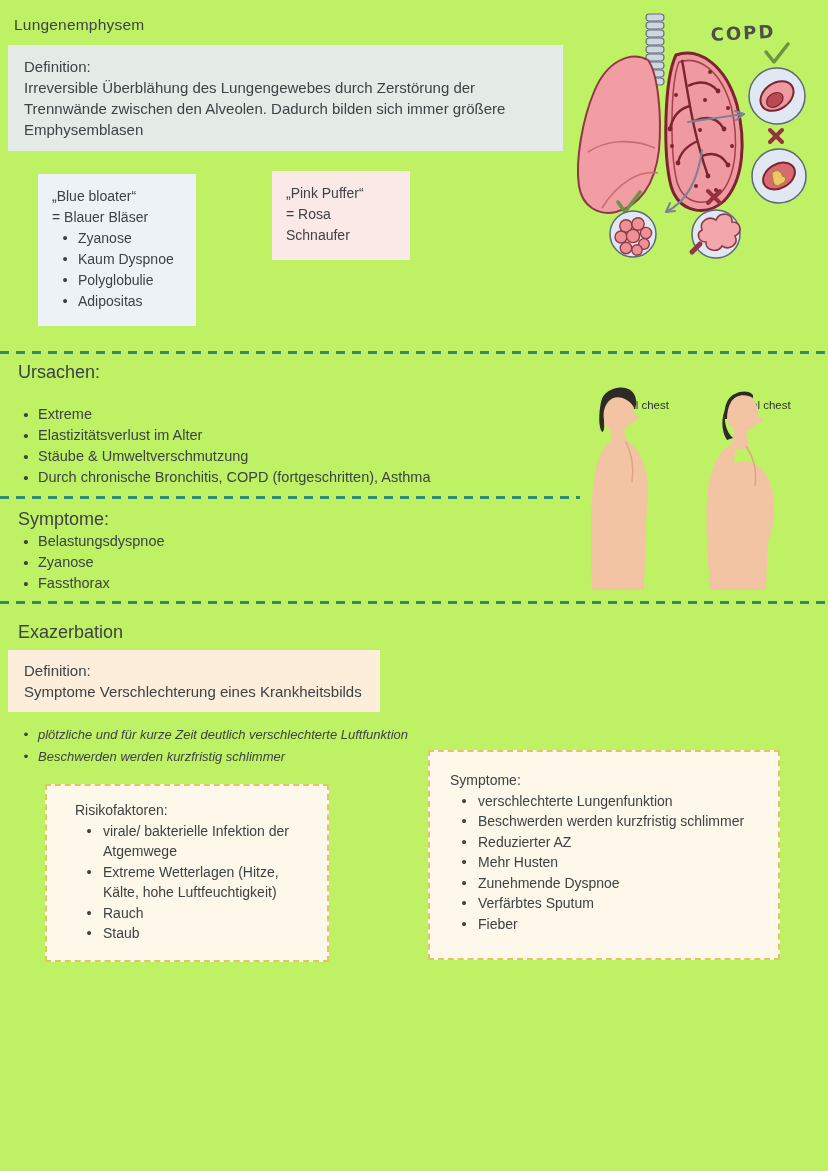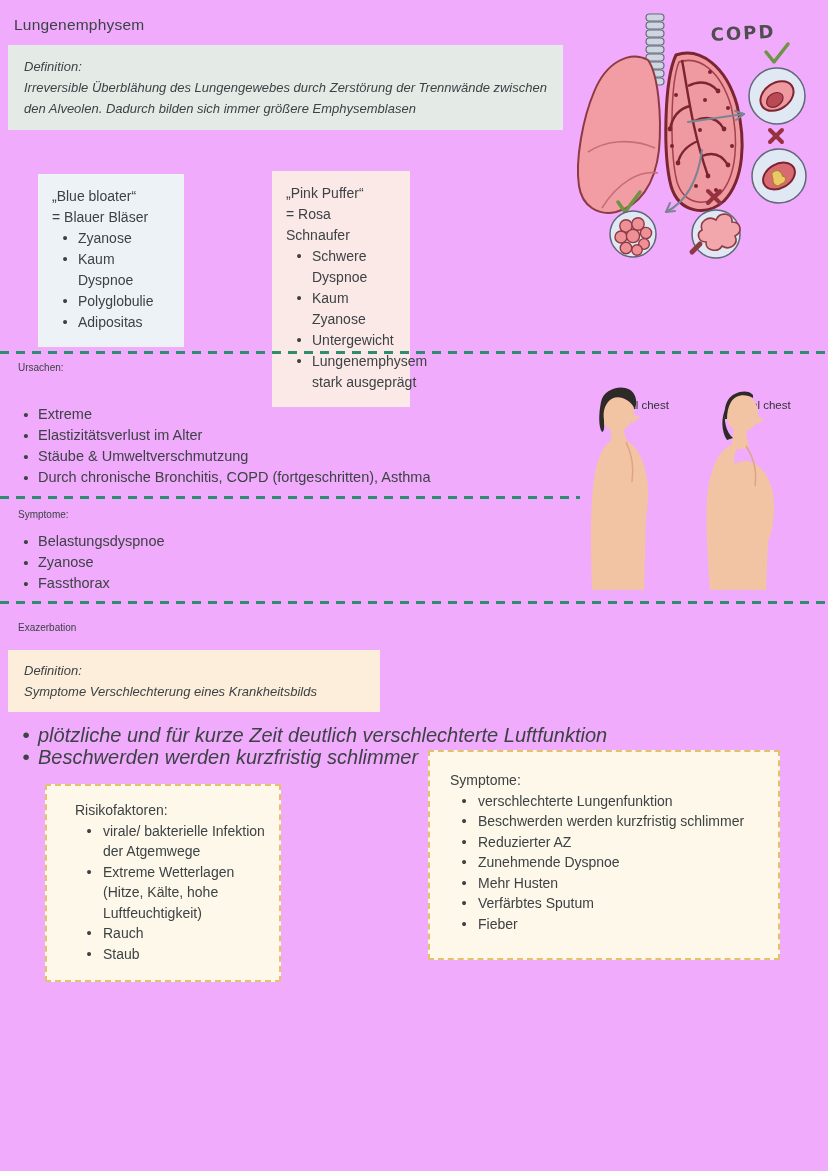--- a/index.html
+++ b/index.html
@@ -1,41 +1,41 @@
 <!DOCTYPE html>
 <html><head>
 <meta charset="utf-8">
 <style>
   * { margin:0; padding:0; box-sizing:border-box; }
   html,body { background:#ffffff; }
   .page {
-    position:relative; width:828px; height:1171px; background:#f0abfc;
+    position:relative; width:828px; height:1171px; background:#bef264;
     font-family:"Liberation Sans", sans-serif; color:#3d4245; overflow:hidden;
   }
   .abs { position:absolute; }
 
   .page-title { font-size:15.5px; letter-spacing:.2px; }
 
-  .tint-box { font-style:italic; font-size:13px; line-height:21px; }
+  .tint-box { font-size:15px; line-height:21px; }
   .def-green { background:#e4ebe7; padding:11px 16px; }
   .def-orange { background:#fceedb; padding:10px 16px; }
 
   .mini-box { font-size:14px; line-height:21px; padding:12px 12px 14px 14px; }
   .box-blue { background:#edf2f6; }
   .box-pink { background:#fbe9e8; }
 
   .divider { height:3px; background:repeating-linear-gradient(90deg,#2e8d6e 0 9px, transparent 9px 16px); }
 
-  .section-heading { font-size:10px; }
+  .section-heading { font-size:18px; }
 
   .li { display:flex; align-items:flex-start; }
   .li::before { content:"\2022"; flex:0 0 24px; text-align:center; font-size:1.05em; }
   .mini-box .li::before { flex-basis:26px; }
   .main-list { font-size:14.5px; line-height:21px; }
-  .italic-list { font-style:italic; font-size:20px; line-height:22px; }
+  .italic-list { font-style:italic; font-size:13px; line-height:22px; }
 
   .dashed-box {
     background:#fdf8e9; border:2px dashed #e5c267; border-radius:2px;
     font-size:14px; line-height:20.5px;
   }
   .dashed-box .inner { padding:14px 12px 16px 28px; }
   .dashed-box .li::before { flex-basis:28px; }
 
   .chest-label { font-size:11.5px; color:#2f3336; text-align:center; width:110px;margin-top:36px; }
 
@@ -46,21 +46,21 @@
 
 <div class="page">
 
   <div class="abs page-title" style="left:14px; top:16px;">Lungenemphysem</div>
 
   <div class="abs tint-box def-green" style="left:8px; top:45px; width:555px;">
     <div>Definition:</div>
     <div>Irreversible Überblähung des Lungengewebes durch Zerstörung der Trennwände zwischen den Alveolen. Dadurch bilden sich immer größere Emphysemblasen</div>
   </div>
 
-  <div class="abs mini-box box-blue" style="left:38px; top:174px; width:146px;">
+  <div class="abs mini-box box-blue" style="left:38px; top:174px; width:158px;">
     <div>„Blue bloater“</div>
     <div>= Blauer Bläser</div>
     <div>
 
     <div class="li">
           <span>Zyanose</span>
         </div>
         <div class="li">
           <span>Kaum Dyspnoe</span>
         </div>
@@ -69,35 +69,20 @@
         </div>
         <div class="li">
           <span>Adipositas</span>
         </div>
       </div>
   </div>
 
   <div class="abs mini-box box-pink" style="left:272px; top:171px; width:138px;">
     <div>„Pink Puffer“</div>
     <div>= Rosa Schnaufer</div>
-    <div>
-
-    <div class="li">
-          <span>Schwere Dyspnoe</span>
-        </div>
-        <div class="li">
-          <span>Kaum Zyanose</span>
-        </div>
-        <div class="li">
-          <span>Untergewicht</span>
-        </div>
-        <div class="li">
-          <span>Lungenemphysem stark ausgeprägt</span>
-        </div>
-      </div>
   </div>
 
   <div class="abs" style="left:560px; top:0;">
     <svg width="268" height="300" viewBox="0 0 268 300">
 
       <g fill="#cfd6e0" stroke="#646c7c" stroke-width="1.2">
         <rect x="86" y="14" width="18" height="7" rx="3.5"></rect>
           <rect x="86" y="22" width="18" height="7" rx="3.5"></rect>
         <rect x="86" y="30" width="18" height="7" rx="3.5"></rect>
           <rect x="86" y="38" width="18" height="7" rx="3.5"></rect>
@@ -282,21 +267,21 @@
   <div class="abs italic-list" style="left:14px; top:724px; width:600px;">
 
   <div class="li">
         <span>plötzliche und für kurze Zeit deutlich verschlechterte Luftfunktion</span>
       </div>
       <div class="li">
         <span>Beschwerden werden kurzfristig schlimmer</span>
       </div>
     </div>
 
-  <div class="abs dashed-box" style="left:45px; top:784px; width:236px; min-height:174px;">
+  <div class="abs dashed-box" style="left:45px; top:784px; width:284px; min-height:174px;">
     <div class="inner">
       <div>Risikofaktoren:</div>
       <div>
 
       <div class="li">
             <span>virale/ bakterielle Infektion der Atgemwege</span>
           </div>
           <div class="li">
             <span>Extreme Wetterlagen (Hitze, Kälte, hohe Luftfeuchtigkeit)</span>
           </div>
@@ -318,26 +303,26 @@
       <div class="li">
             <span>verschlechterte Lungenfunktion</span>
           </div>
           <div class="li">
             <span>Beschwerden werden kurzfristig schlimmer</span>
           </div>
           <div class="li">
             <span>Reduzierter AZ</span>
           </div>
           <div class="li">
+            <span>Mehr Husten</span>
+          </div>
+          <div class="li">
             <span>Zunehmende Dyspnoe</span>
           </div>
           <div class="li">
-            <span>Mehr Husten</span>
-          </div>
-          <div class="li">
             <span>Verfärbtes Sputum</span>
           </div>
           <div class="li">
             <span>Fieber</span>
           </div>
         </div>
     </div>
   </div>
 
 </div>

